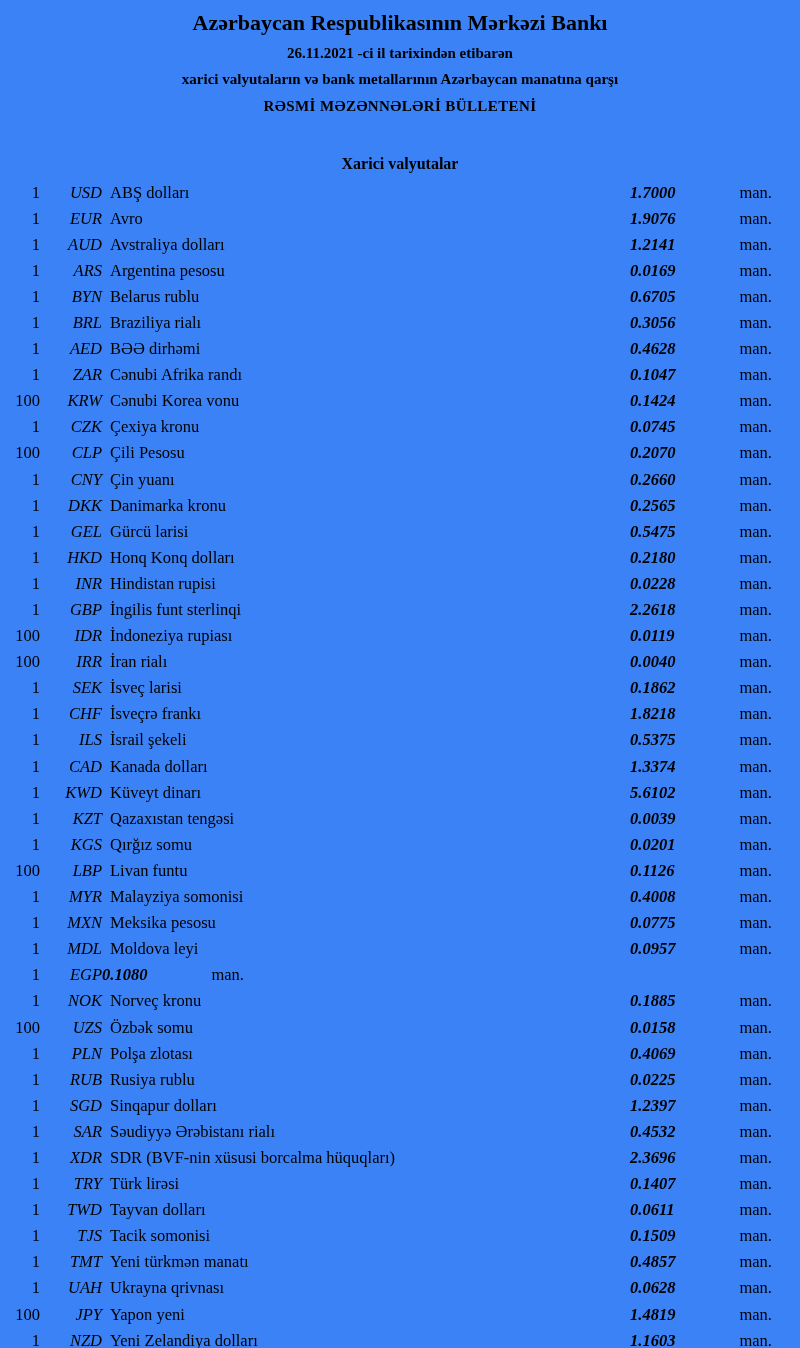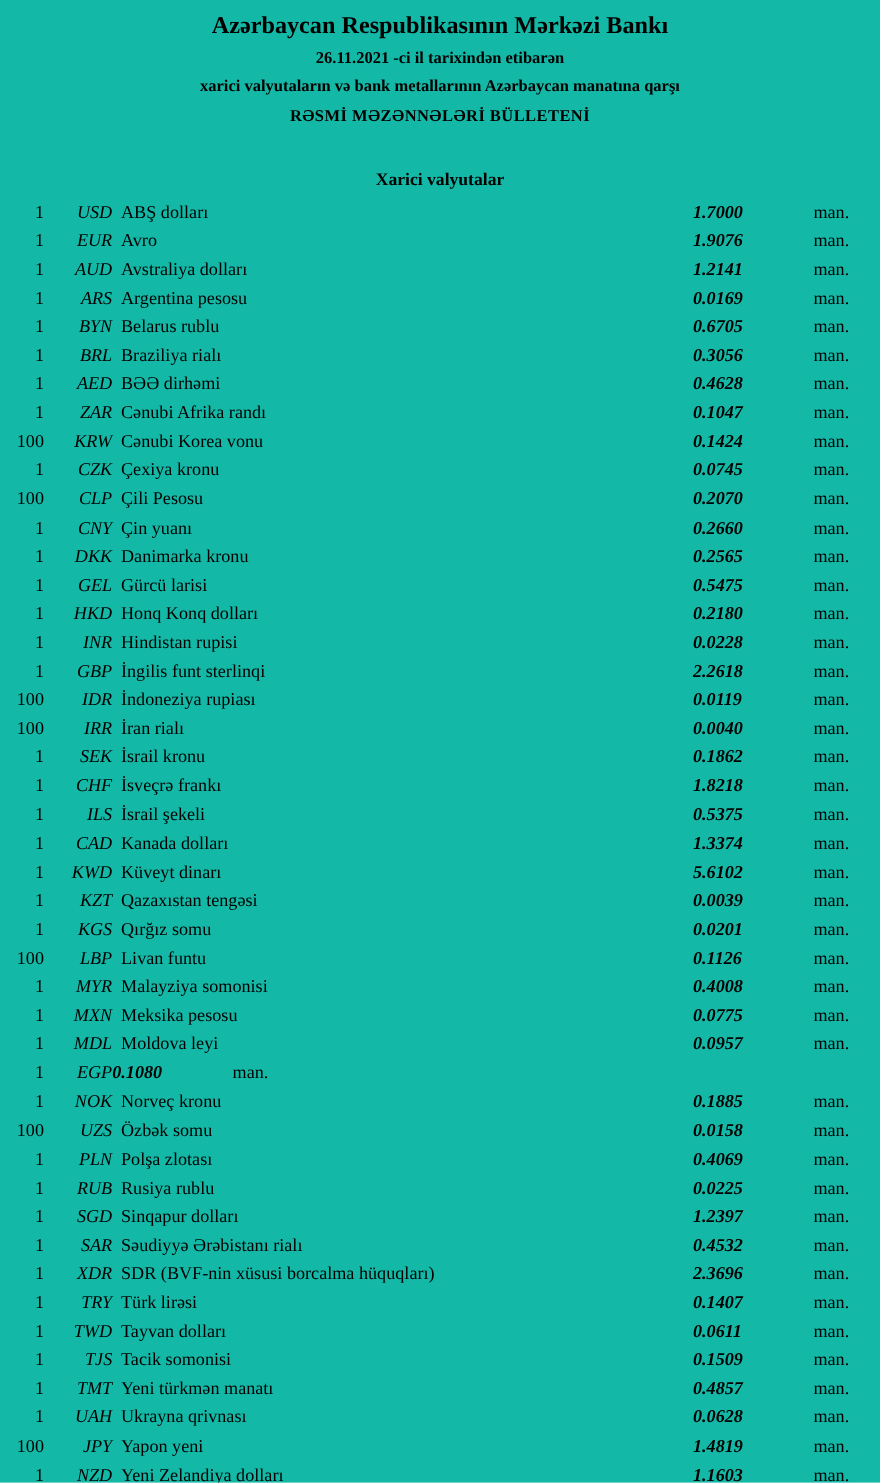--- a/index.html
+++ b/index.html
@@ -5,21 +5,21 @@
   * { margin: 0; padding: 0; box-sizing: border-box; }
   html, body {
     width: 800px;
     background: #ffffff;
     color: #000000;
     font-family: "Liberation Serif", "DejaVu Serif", serif;
   }
   .page {
     width: 800px;
     height: 1348px;
-    background: #14b8a6;
+    background: #3b82f6;
     overflow: hidden;
   }
   .header {
     text-align: center;
     padding-top: 10px;
   }
   .title {
     font-size: 22px;
     font-weight: bold;
     margin-bottom: 10px;
@@ -225,21 +225,21 @@
       <div class="row">
         <span class="qty">100</span>
         <span class="code">IRR</span>
         <span class="name">İran rialı</span>
         <span class="rate">0.0040</span>
         <span class="unit">man.</span>
       </div>
       <div class="row">
         <span class="qty">1</span>
         <span class="code">SEK</span>
-        <span class="name">İsrail kronu</span>
+        <span class="name">İsveç larisi</span>
         <span class="rate">0.1862</span>
         <span class="unit">man.</span>
       </div>
       <div class="row">
         <span class="qty">1</span>
         <span class="code">CHF</span>
         <span class="name">İsveçrə frankı</span>
         <span class="rate">1.8218</span>
         <span class="unit">man.</span>
       </div>

